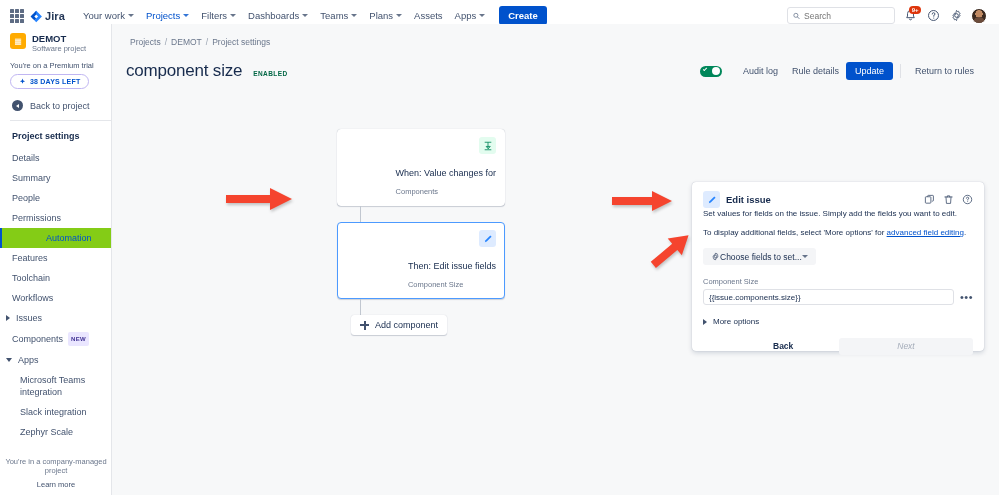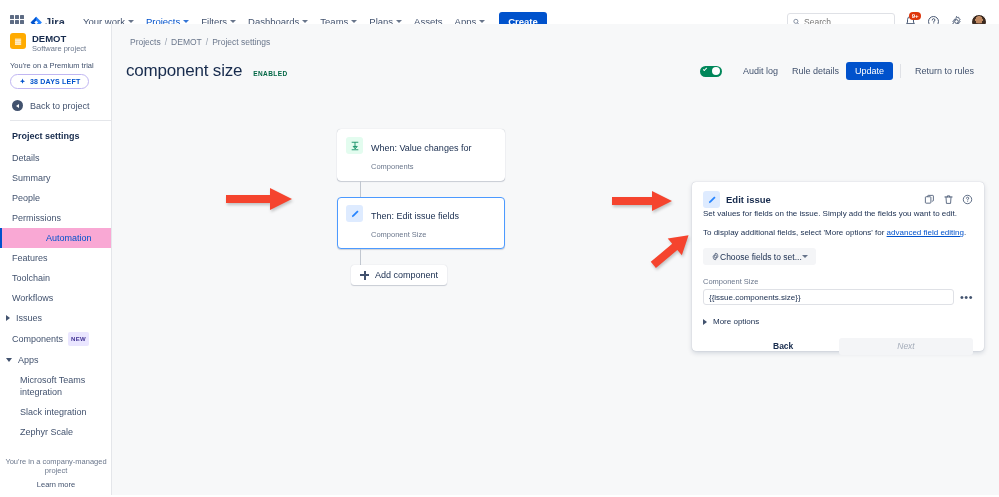--- a/index.html
+++ b/index.html
@@ -6,21 +6,21 @@
   html, body {
     width: 999px; height: 497px;
     font-family: "Liberation Sans", sans-serif;
     background: #fff;
     overflow: hidden;
   }
   body { position: relative; }
 
   
   .topnav {
-    position: absolute; top: 10px; left: 0; width: 999px; height: 24px;
+    position: absolute; top: 4px; left: 0; width: 999px; height: 24px;
     background: #fff; border-bottom: 1px solid #e4e6ea;
     display: flex; align-items: center; padding: 0 8px; gap: 0;
   }
   .apps-grid { width: 14px; height: 14px; display: grid;
     grid-template-columns: repeat(3,1fr); grid-template-rows: repeat(3,1fr);
     gap: 1px; margin-right: 6px; margin-left: 2px; cursor: pointer; }
   .apps-grid i { background: #5e6c84; border-radius: 0.5px; display:block; }
   .jira-logo { display: flex; align-items: center; gap: 2px; margin-right: 12px; cursor: pointer;}
   .jira-mark { width: 13px; height: 13px; position: relative; }
   .jira-word { font-size: 11px; font-weight: 700; color: #253858; letter-spacing: .1px; }
@@ -85,21 +85,21 @@
   .back-circle { width: 11px; height: 11px; border-radius: 50%; background: #42526e;
     display:flex;align-items:center;justify-content:center; flex:none;}
   .back-circle::before{content:'';width:0;height:0;border-top:2.5px solid transparent;border-bottom:2.5px solid transparent;border-right:3.5px solid #fff;}
   .back-label { font-size: 9px; color: #42526e; }
   .sb-divider { height: 1px; background: #e4e6ea; margin: 0 0 6px 10px; }
   .sec-title { font-size: 9px; font-weight: 700; color: #172b4d; padding: 4px 10px 7px 12px; }
   .sb-item {
     display: flex; align-items: center; gap: 5px; padding: 4px 10px 4px 12px;
     font-size: 9px; color: #42526e; cursor: pointer; position: relative; line-height: 12px;
   }
-  .sb-item.selected { background: #f9a8d4; color: #0052cc; font-weight: 400; padding-left: 46px; }
+  .sb-item.selected { background: #84cc16; color: #0052cc; font-weight: 400; padding-left: 46px; }
   .sb-item.selected::before {
     content: ''; position: absolute; left: 0; top: 0; bottom: 0; width: 2px; background: #0052cc;
   }
   .sb-item.sub { padding-left: 20px; }
   .chev { width: 0; height: 0; flex: none; margin-left: -6px; margin-right: 1px; }
   .chev.right { border-top: 3px solid transparent; border-bottom: 3px solid transparent; border-left: 4px solid #42526e; }
   .chev.down { border-left: 3px solid transparent; border-right: 3px solid transparent; border-top: 4px solid #42526e; }
   .pill-new {
     background: #eae6ff; color: #403294; font-size: 6px; font-weight: 700;
     padding: 1px 3px; border-radius: 2px; letter-spacing: .3px;
@@ -124,22 +124,22 @@
   .toggle .chk { position:absolute; left:3.5px; top:2px; width:4px;height:2px;border-left:1.2px solid #fff;border-bottom:1.2px solid #fff;transform:rotate(-45deg);}
   .txt-btn { font-size: 9px; color: #42526e; padding: 4px 7px; border-radius: 3px; cursor: pointer; }
   .pri-btn { font-size: 9px; color: #fff; background: #0052cc; padding: 4px 9px; border-radius: 3px; cursor: pointer; border:none; font-family:"Liberation Sans",sans-serif; }
   .vsep { width: 1px; height: 14px; background: #dfe1e6; margin: 0 7px; }
 
   
   .canvas { position: absolute; top: 86px; left: 0; width: 887px; height: 387px; }
   .chain { position: absolute; left: 225px; top: 19px; width: 170px; }
   .card {
     background: #fff; border: 1px solid #fff; border-radius: 4px; padding: 7px 8px;
-    display: flex; align-items: flex-start; gap: 8px; box-shadow: 0 1px 1px rgba(9,30,66,.18), 0 0 1px rgba(9,30,66,.2);
-    cursor: pointer; width: 168px;
+    display: flex; align-items: flex-end; gap: 8px; box-shadow: 0 1px 1px rgba(9,30,66,.18), 0 0 1px rgba(9,30,66,.2);
+    cursor: pointer; width: 168px; flex-direction: column;
   }
   .card.selected { border: 1.5px solid #4c9aff; box-shadow: 0 1px 1px rgba(9,30,66,.18); }
   .card-ico { width: 17px; height: 17px; border-radius: 3px; flex: none; display:flex;align-items:center;justify-content:center; }
   .ico-green { background: #e3fcef; }
   .ico-blue { background: #deebff; }
   .card-t1 { font-size: 9px; color: #172b4d; line-height: 11px; }
   .card-t2 { font-size: 7.5px; color: #6b778c; line-height: 10px; }
   .connector { width: 1px; height: 16px; background: #c1c7d0; margin-left: 23px; }
   .add-comp {
     background: #fff; border-radius: 3px; padding: 5px 9px; display: inline-flex;

